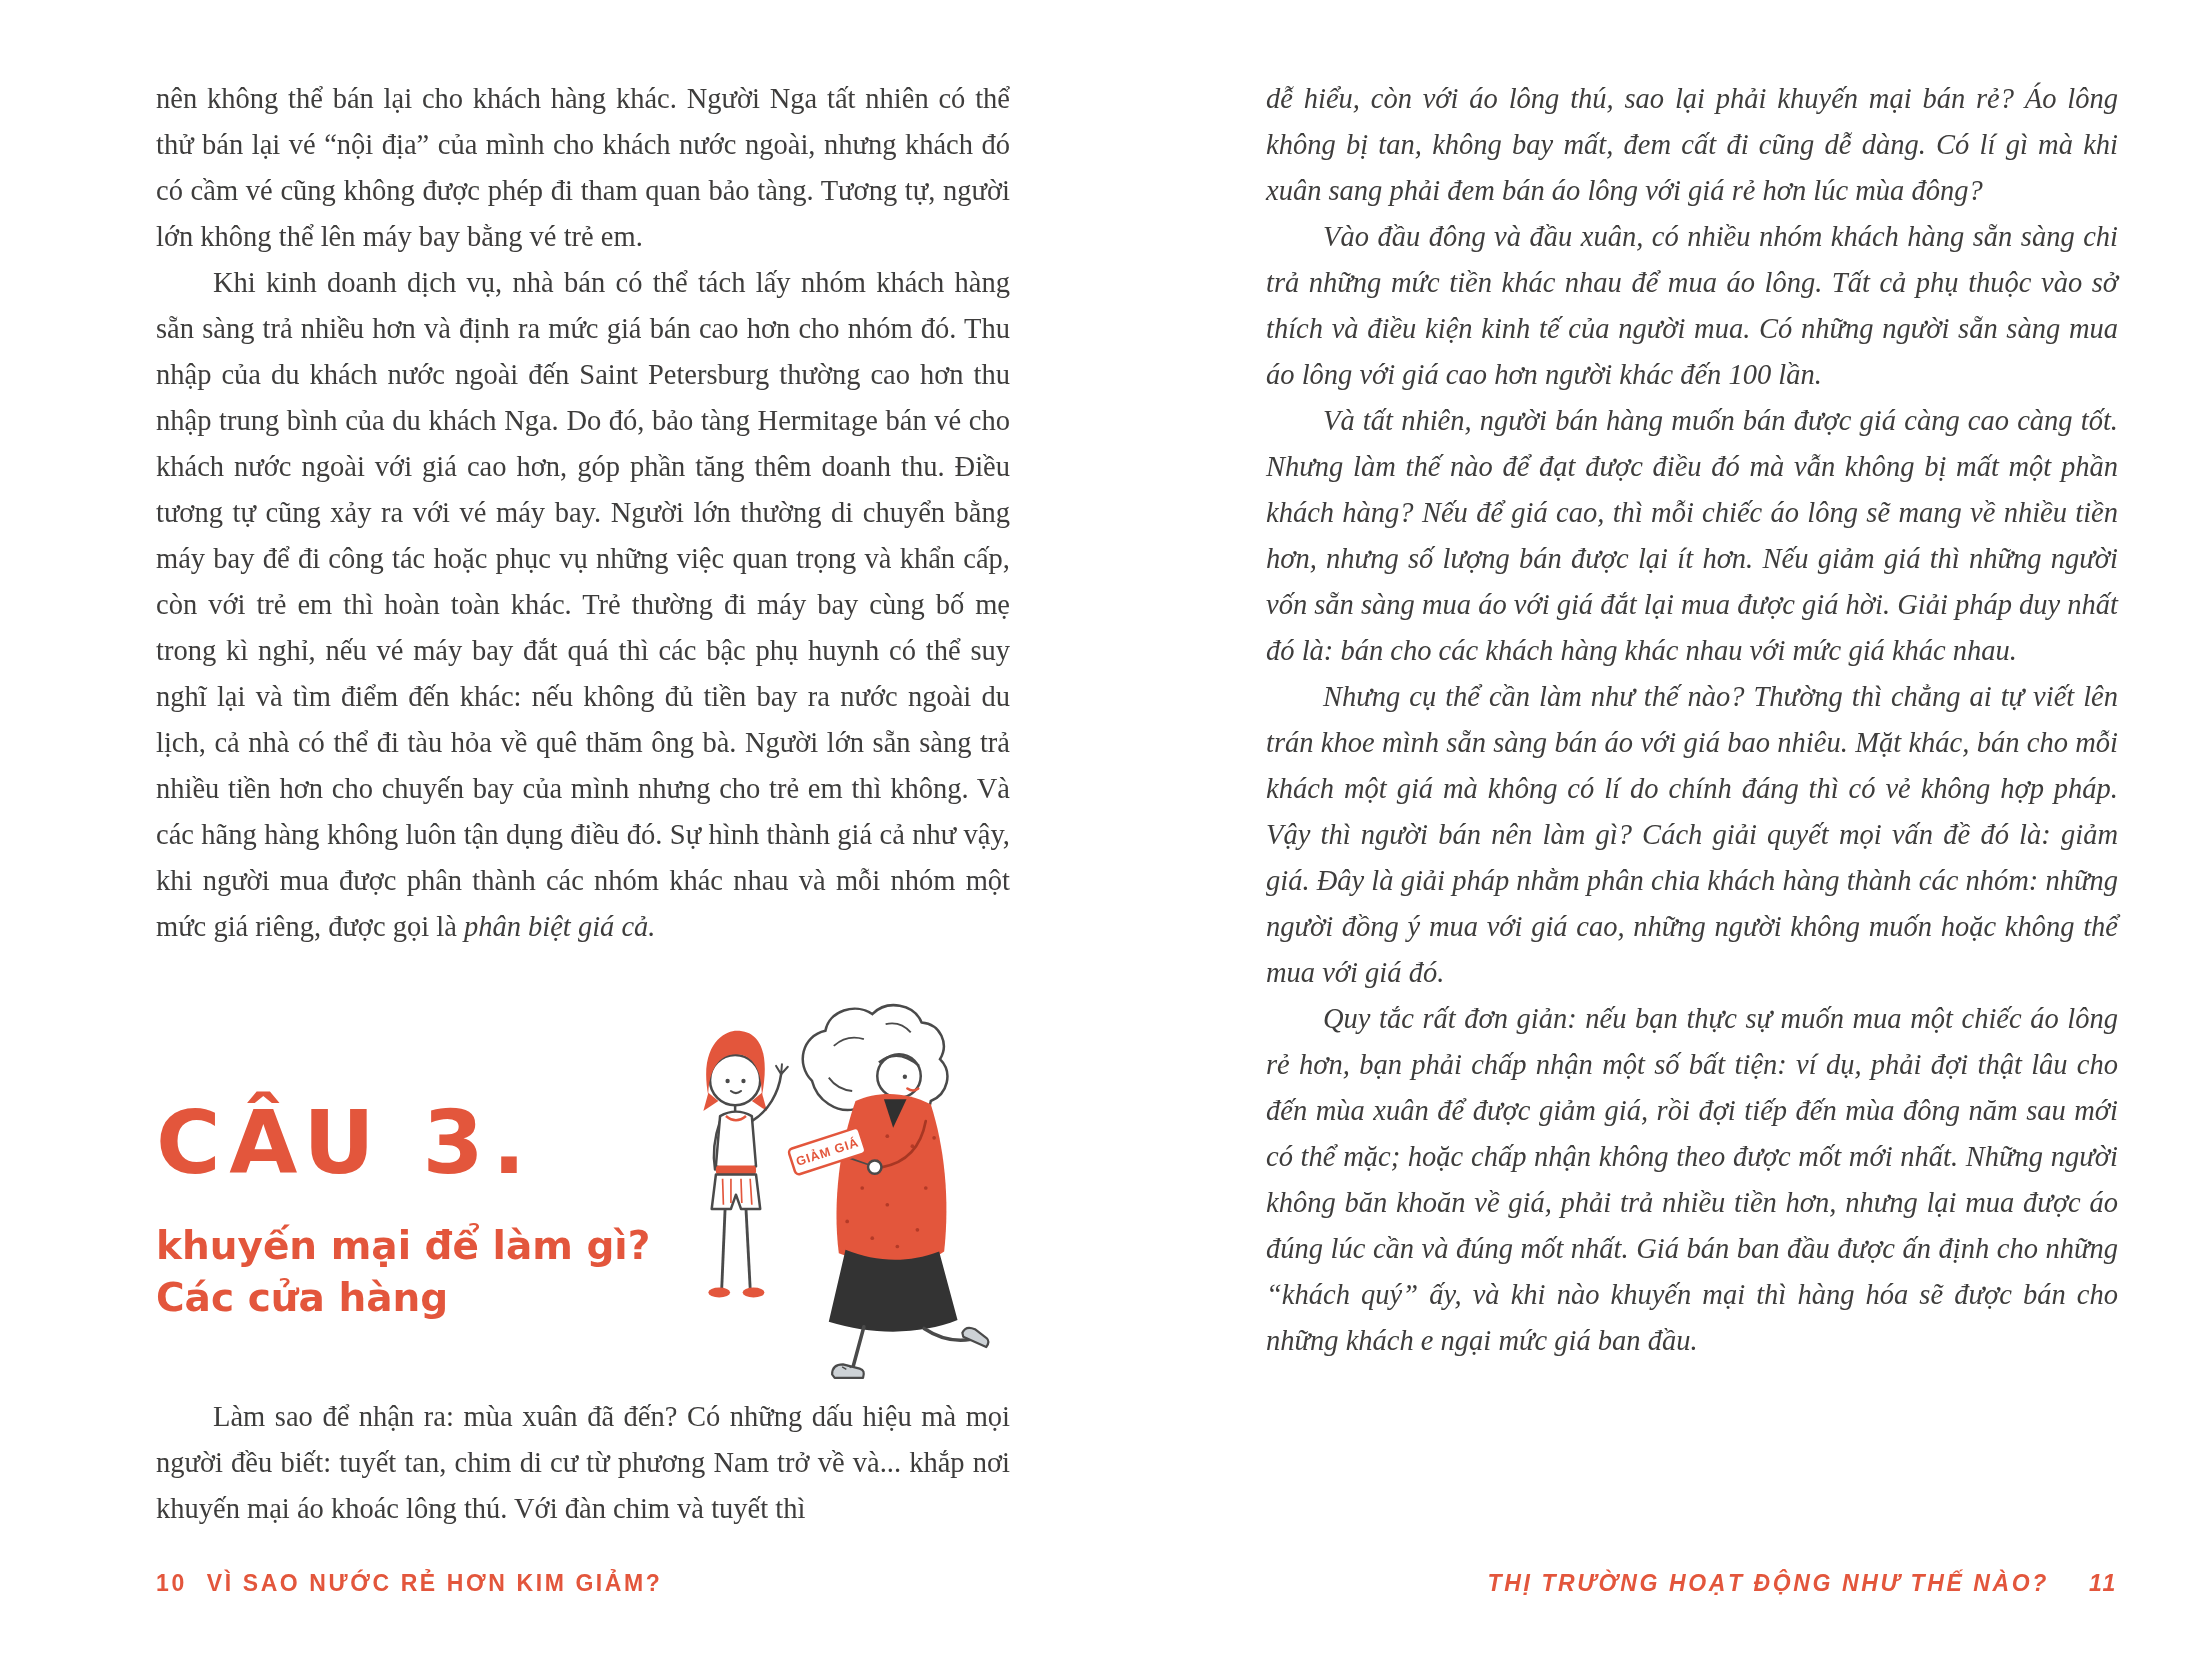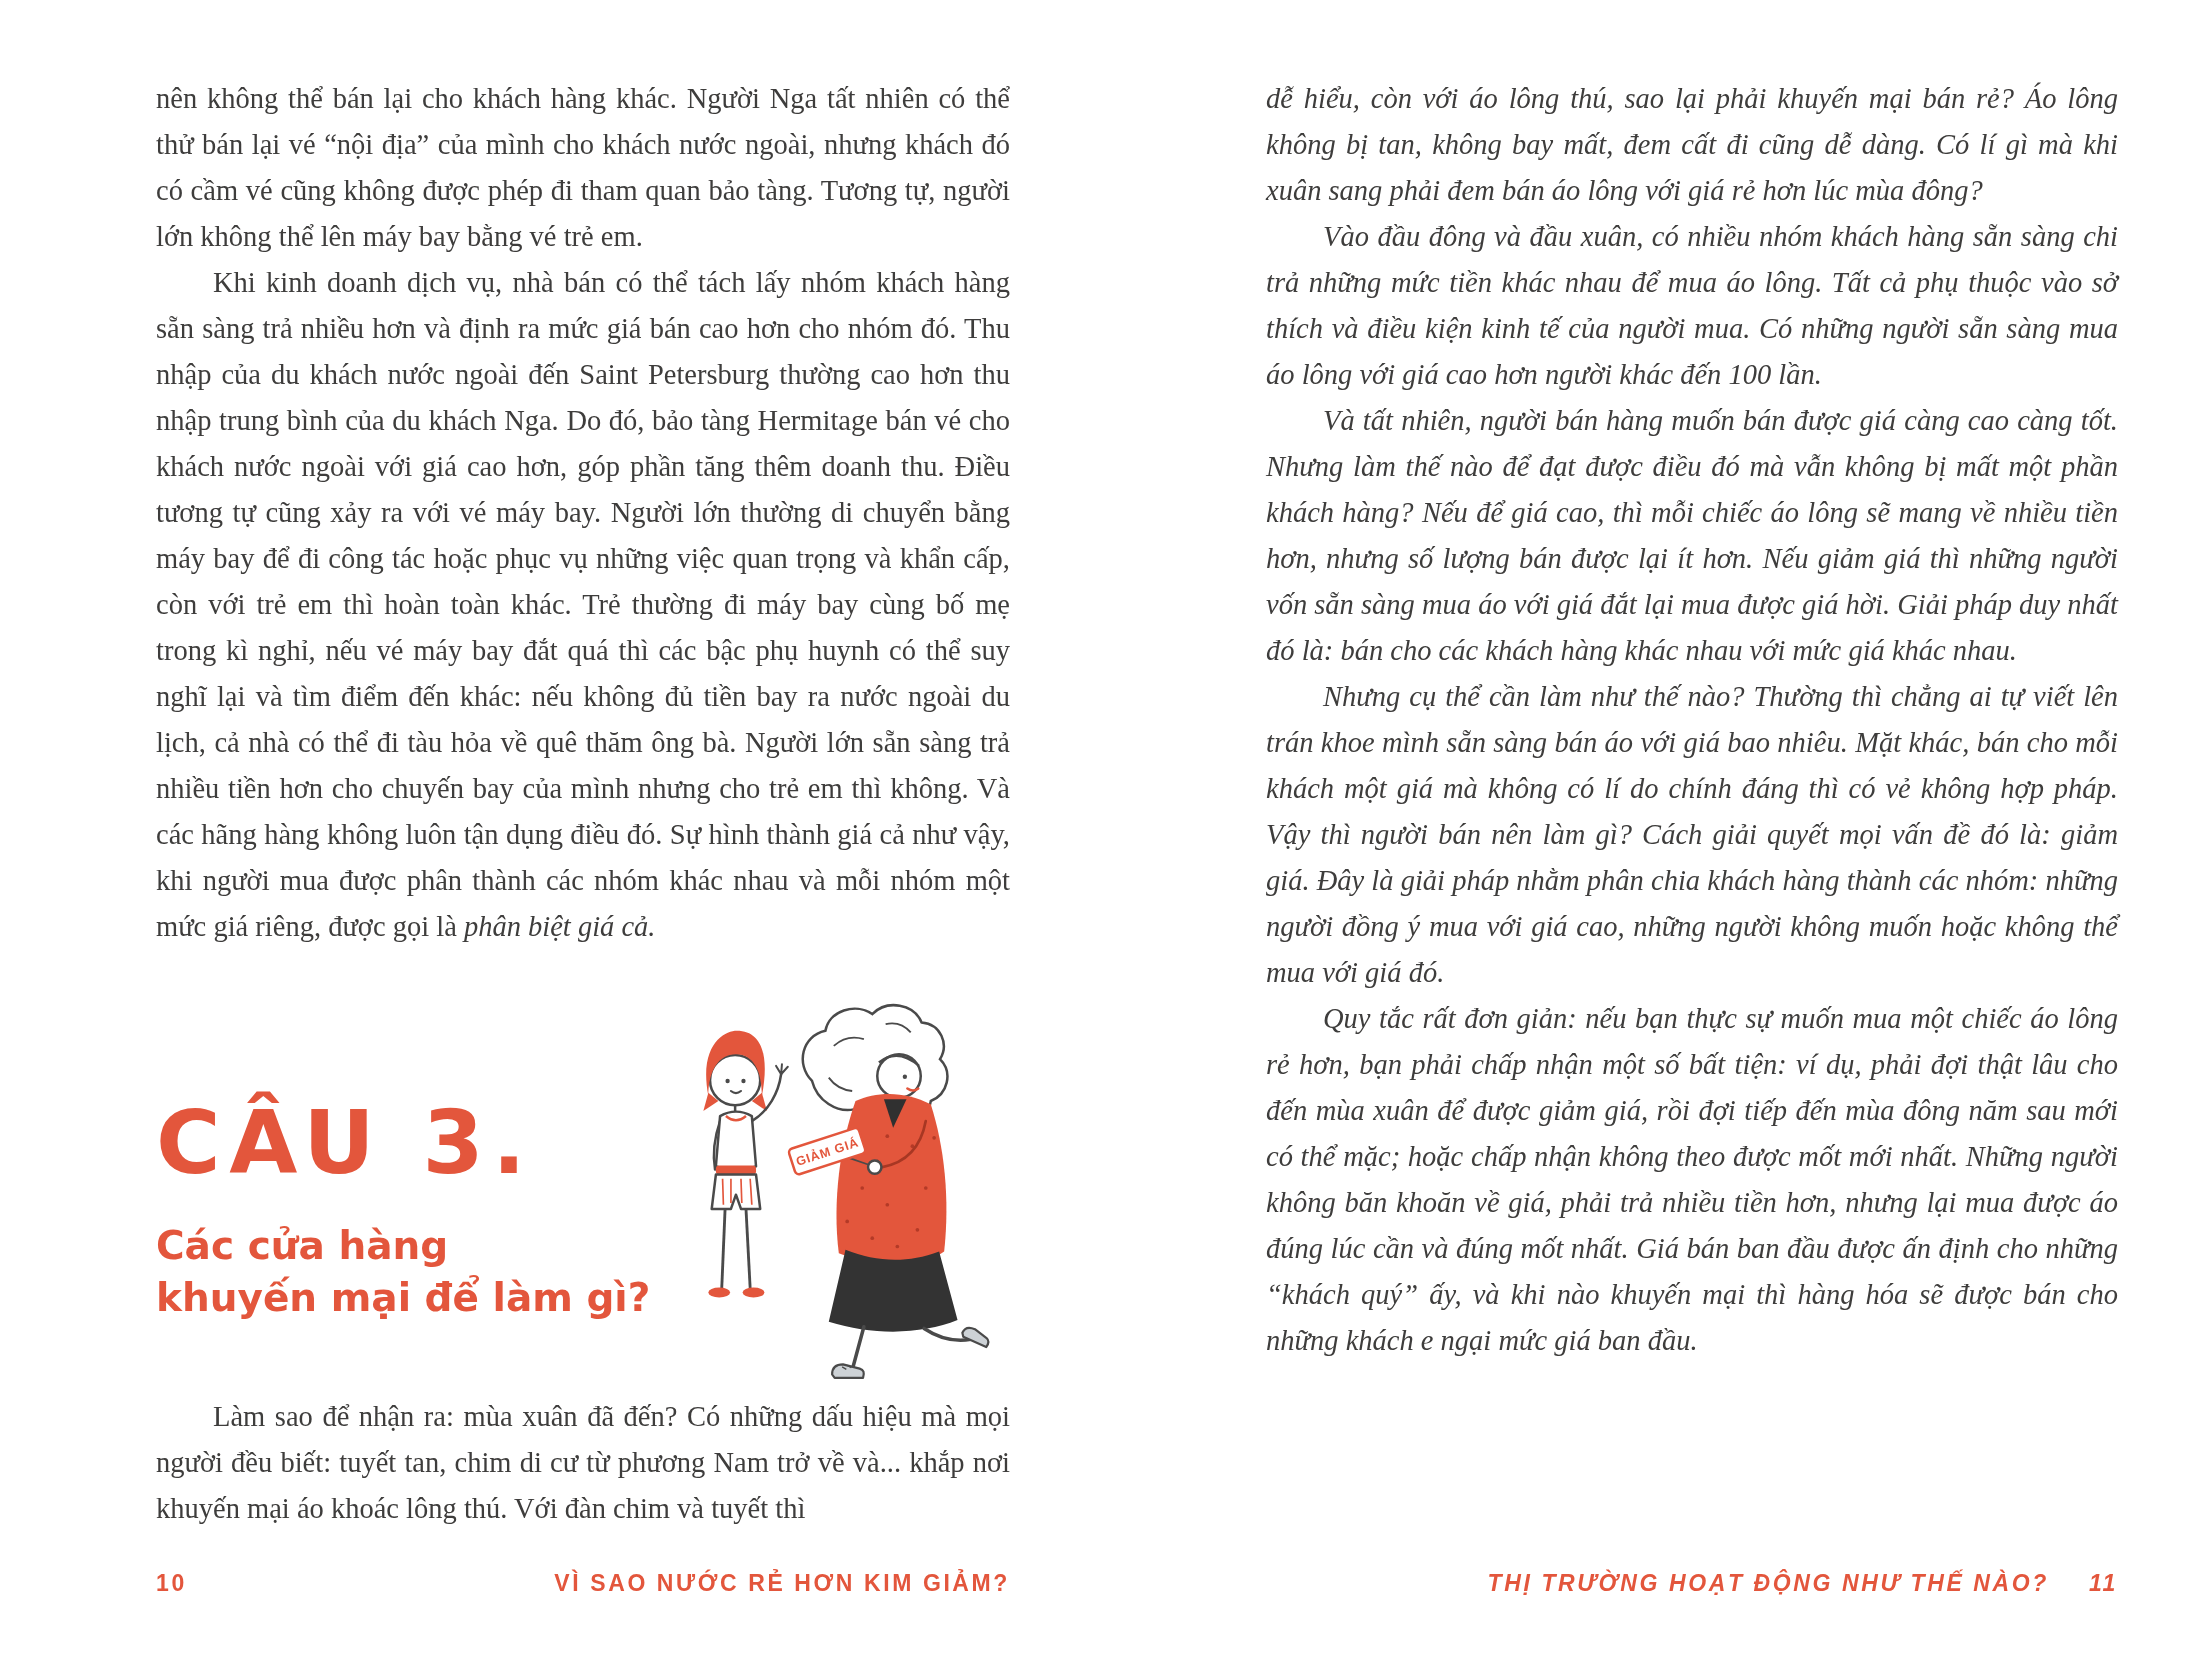--- a/index.html
+++ b/index.html
@@ -60,40 +60,40 @@
     display: flex;
     align-items: baseline;
     gap: 40px;
     font-family: "Liberation Sans", "DejaVu Sans", sans-serif;
     font-weight: 700;
     font-size: 23px;
     letter-spacing: 2.6px;
     color: var(--accent, #e3563c);
     white-space: nowrap;
   }
-  .page-footer.footer-left  { left: 156px; justify-content: space-between; }
+  .page-footer.footer-left  { left: 156px; justify-content: flex-start; gap: 20px; }
   .page-footer.footer-right { left: 163px; width: 852px; justify-content: flex-end; }
 </style>
 </head>
 <body>
 
 <div class="spread">
 
   <section class="page page-left">
 
     <div class="text-block lp-top">
       <p class="para no-indent">nên không thể bán lại cho khách hàng khác. Người Nga tất nhiên có thể thử bán lại vé “nội địa” của mình cho khách nước ngoài, nhưng khách đó có cầm vé cũng không được phép đi tham quan bảo tàng. Tương tự, người lớn không thể lên máy bay bằng vé trẻ em.</p>
       <p class="para indent"><span>Khi kinh doanh dịch vụ, nhà bán có thể tách lấy nhóm khách hàng sẵn sàng trả nhiều hơn và định ra mức giá bán cao hơn cho nhóm đó. Thu nhập của du khách nước ngoài đến Saint Petersburg thường cao hơn thu nhập trung bình của du khách Nga. Do đó, bảo tàng Hermitage bán vé cho khách nước ngoài với giá cao hơn, góp phần tăng thêm doanh thu. Điều tương tự cũng xảy ra với vé máy bay. Người lớn thường di chuyển bằng máy bay để đi công tác hoặc phục vụ những việc quan trọng và khẩn cấp, còn với trẻ em thì hoàn toàn khác. Trẻ thường đi máy bay cùng bố mẹ trong kì nghỉ, nếu vé máy bay đắt quá thì các bậc phụ huynh có thể suy nghĩ lại và tìm điểm đến khác: nếu không đủ tiền bay ra nước ngoài du lịch, cả nhà có thể đi tàu hỏa về quê thăm ông bà. Người lớn sẵn sàng trả nhiều tiền hơn cho chuyến bay của mình nhưng cho trẻ em thì không. Và các hãng hàng không luôn tận dụng điều đó. Sự hình thành giá cả như vậy, khi người mua được phân thành các nhóm khác nhau và mỗi nhóm một mức giá riêng, được gọi là </span><i class="term">phân biệt giá cả.</i></p>
     </div>
 
     <div class="chapter-head">
       <h2 class="chapter-number">CÂU 3.</h2>
       <h3 class="chapter-title">
+        <div>khuyến mại để làm gì?</div>
         <div>Các cửa hàng</div>
-        <div>khuyến mại để làm gì?</div>
       </h3>
     </div>
 
     <figure class="illustration">
       <svg viewBox="0 0 445 470" width="385" height="393" xmlns="http://www.w3.org/2000/svg">
 
         <g>
           <circle cx="118" cy="103" r="30" fill="#ffffff" stroke="#4a4a4a" stroke-width="3"></circle>
           <path d="M86,122 C74,60 106,44 120,44 C148,44 160,70 150,122 C150,92 140,72 119,72 C98,72 86,92 86,122 Z" fill="#e3563c"></path>
           <path d="M86,118 L80,140 L98,128 Z" fill="#e3563c"></path>

